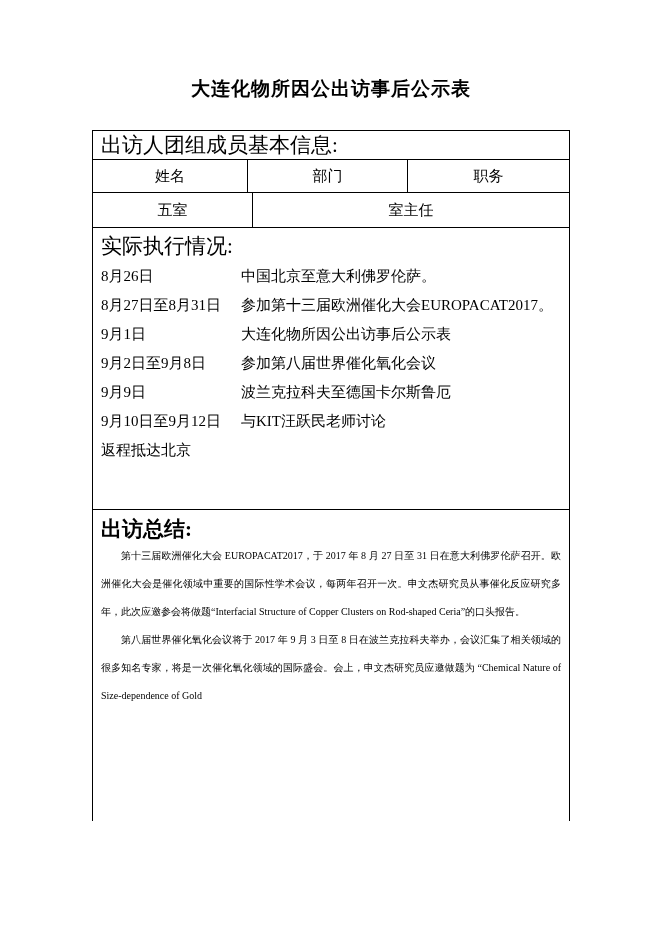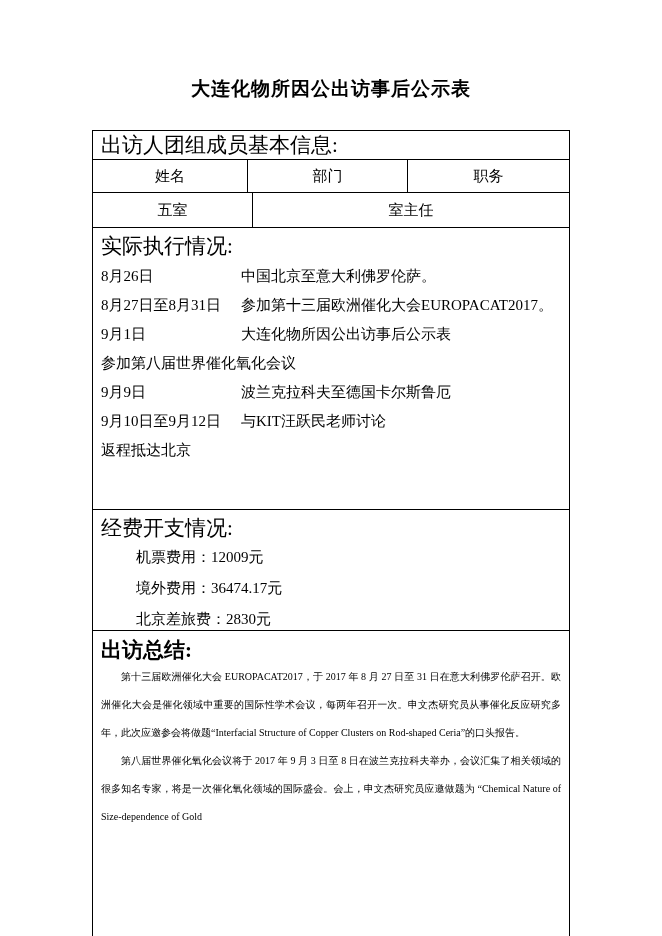--- a/index.html
+++ b/index.html
@@ -99,41 +99,36 @@
       </div>
       <div class="sched-line">
         <span class="sched-date">8月27日至8月31日</span>
         <span class="sched-desc">参加第十三届欧洲催化大会EUROPACAT2017。</span>
       </div>
       <div class="sched-line">
         <span class="sched-date">9月1日</span>
         <span class="sched-desc">大连化物所因公出访事后公示表</span>
       </div>
       <div class="sched-line">
+        <span class="sched-date">9月2日至9月8日</span>
         <span class="sched-desc">参加第八届世界催化氧化会议</span>
       </div>
       <div class="sched-line">
         <span class="sched-date">9月9日</span>
         <span class="sched-desc">波兰克拉科夫至德国卡尔斯鲁厄</span>
       </div>
       <div class="sched-line">
         <span class="sched-date">9月10日至9月12日</span>
         <span class="sched-desc">与KIT汪跃民老师讨论</span>
       </div>
       <div class="sched-line">
         <span class="sched-desc">返程抵达北京</span>
       </div>
     </div>
 
-    <div class="row r-exp">
-      <div class="sec-label">经费开支情况:</div>
-      <div class="exp-line">机票费用：12009元</div>
-      <div class="exp-line">境外费用：36474.17元</div>
-      <div class="exp-line">北京差旅费：2830元</div>
-    </div>
 
     <div class="row r-sum">
       <div class="sec-label">出访总结:</div>
       <p class="para">第十三届欧洲催化大会 EUROPACAT2017，于 2017 年 8 月 27 日至 31 日在意大利佛罗伦萨召开。欧洲催化大会是催化领域中重要的国际性学术会议，每两年召开一次。申文杰研究员从事催化反应研究多年，此次应邀参会将做题“Interfacial Structure of Copper Clusters on Rod-shaped Ceria”的口头报告。</p>
       <p class="para">第八届世界催化氧化会议将于 2017 年 9 月 3 日至 8 日在波兰克拉科夫举办，会议汇集了相关领域的很多知名专家，将是一次催化氧化领域的国际盛会。会上，申文杰研究员应邀做题为 “Chemical Nature of Size-dependence of Gold</p>
     </div>
 
   </div>
 </div>
 

